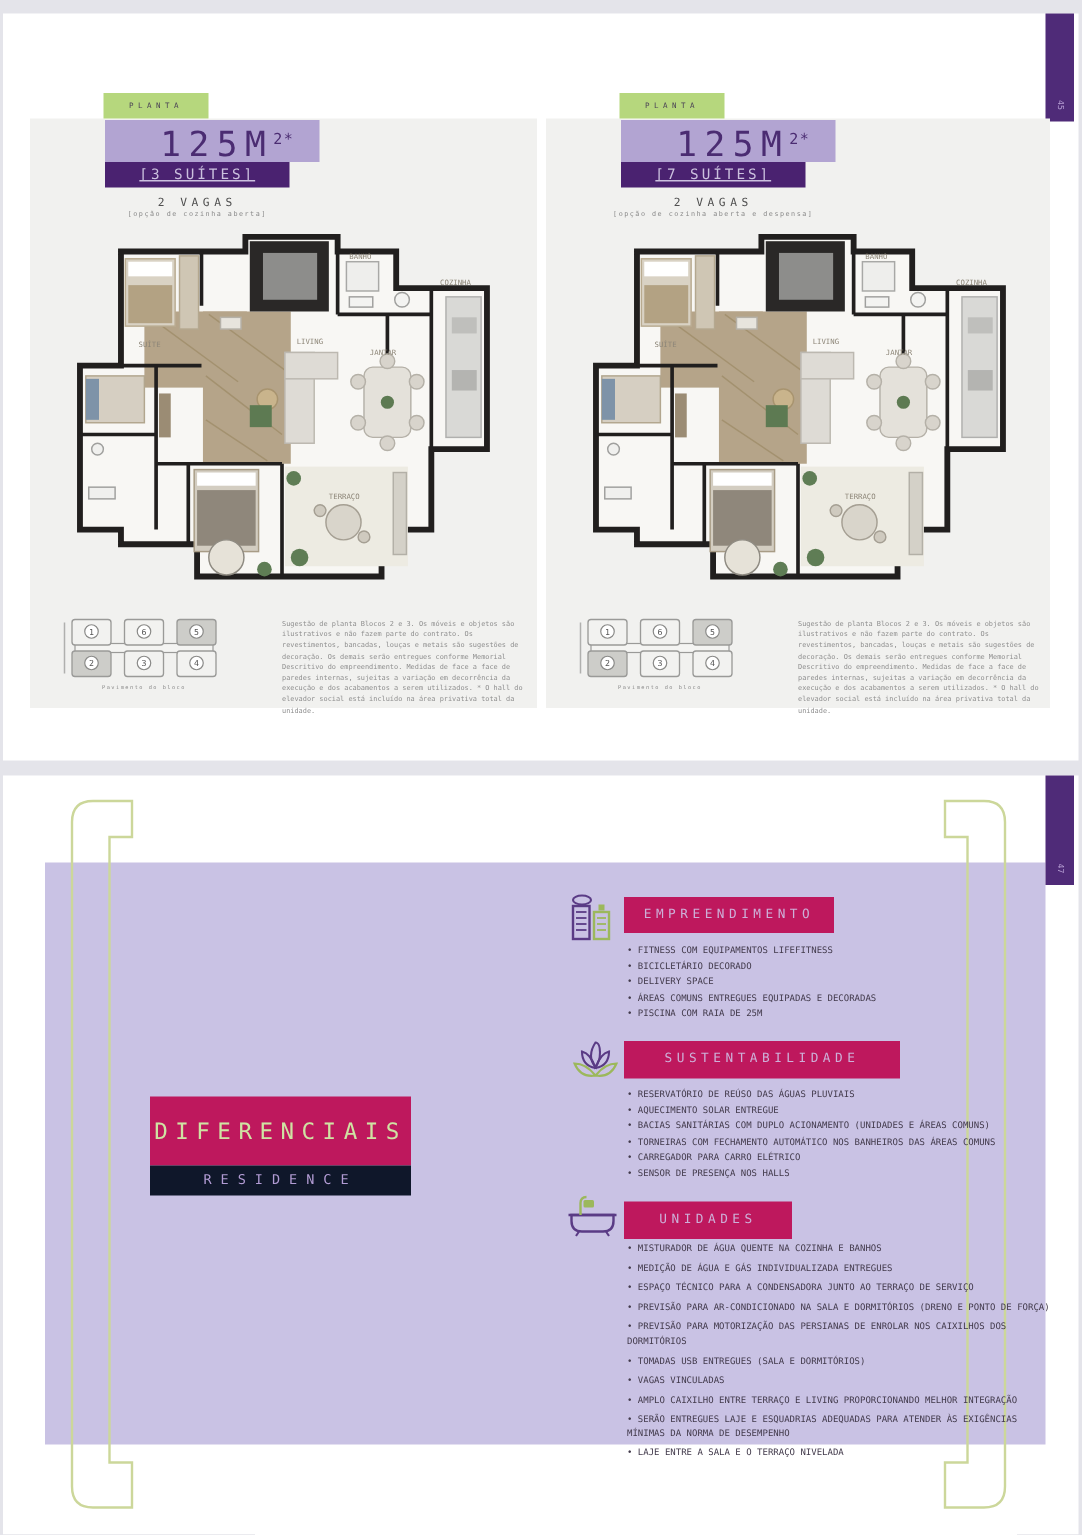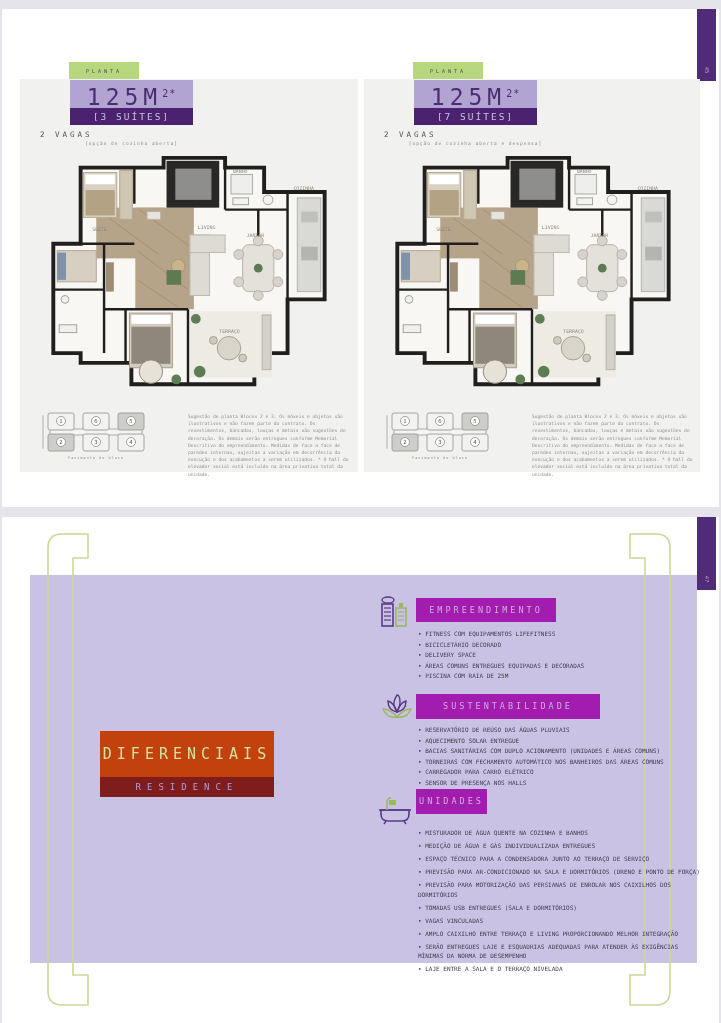--- a/index.html
+++ b/index.html
@@ -22,59 +22,59 @@
   .panelL{left:18px;}
   .panelR{left:362px;width:336px;}
   .tag{
     position:absolute;left:49px;top:-17px;width:70px;height:17px;
     background:#b6d77d;color:#4c4456;font-size:5px;letter-spacing:3px;
     text-align:center;line-height:18px;
   }
   .headline{
     position:absolute;left:50px;top:1px;width:123px;height:28px;
     background:#b2a4d2;color:#4b2c72;text-align:center;line-height:28px;
-    font-size:23px;letter-spacing:5px;
+    font-size:23px;letter-spacing:5px;padding-left:20px;
   }
   .headline sup{font-size:10px;letter-spacing:1px;vertical-align:8px;}
   .suitesbar{
     position:absolute;left:50px;top:29px;width:123px;height:17px;
     background:#4a2270;color:#cbc0de;text-align:center;line-height:18px;
-    font-size:9.5px;letter-spacing:2px;
+    font-size:9.5px;letter-spacing:2px;text-decoration:underline;
   }
   .vagas{
-    position:absolute;left:20px;top:51px;width:183px;
+    position:absolute;left:20px;top:51px;width:183px;text-align:center;
     color:#4f4f4f;font-size:7.5px;letter-spacing:3px;
   }
   .option{
     position:absolute;left:-20px;top:62px;width:263px;text-align:center;
     color:#8a8a8a;font-size:4.5px;letter-spacing:1px;
   }
   .plan-svg{position:absolute;left:20px;top:74px;width:296px;height:244px;}
   .keyplan-wrap{position:absolute;left:20px;top:330px;width:112px;}
   .keyplan-svg{width:112px;height:46px;display:block;}
   .keyplan-caption{font-size:3.5px;color:#8a8a8a;text-align:center;letter-spacing:1px;margin-top:1px;}
   .disclaimer{
     position:absolute;left:168px;top:334px;width:164px;
     font-size:4.6px;line-height:7.2px;color:#8f8f8f;text-align:left;
   }
   
   .lavender{position:absolute;left:28px;top:58px;width:667px;height:388px;background:#c9c2e4;}
   .brackets{position:absolute;left:0;top:0;width:717px;height:506px;pointer-events:none;}
   .diff-box{position:absolute;left:98px;top:214px;width:174px;}
   .diff-title{
-    height:46px;background:#c2410c;color:#cfe3a3;text-align:center;
+    height:46px;background:#be185d;color:#cfe3a3;text-align:center;
     line-height:46px;font-size:15px;letter-spacing:5px;
   }
   .diff-sub{
-    height:20px;background:#7f1d1d;color:#b29cd4;text-align:center;
+    height:20px;background:#0f172a;color:#b29cd4;text-align:center;
     line-height:20px;font-size:9px;letter-spacing:6px;
   }
   .sec-icon{position:absolute;width:34px;height:32px;}
   .sec-head{
-    position:absolute;left:414px;background:#a21caf;color:#cdb0d8;
+    position:absolute;left:414px;background:#be185d;color:#cdb0d8;
     text-align:center;font-size:8.5px;letter-spacing:3px;
   }
   .sec-list{position:absolute;left:416px;color:#423a4b;font-size:6px;}
   .sec-list .li{line-height:10.5px;white-space:nowrap;}
   .sec-list.wrap{width:282px;}
   .sec-list.wrap .li{white-space:normal;line-height:9.5px;margin-bottom:3.5px;}
 </style>
 </head>
 <body>
 
@@ -310,21 +310,21 @@
     </div>
 
   <svg class="sec-icon" style="left:376px;top:277px" viewBox="0 0 34 32">
     <path d="M3,16 H31 V20 Q31,27 24,27 H10 Q3,27 3,20 Z" fill="none" stroke="#5a3b85" stroke-width="1.6"></path>
     <line x1="1" y1="16" x2="33" y2="16" stroke="#5a3b85" stroke-width="1.6"></line>
     <line x1="8" y1="27" x2="6" y2="30" stroke="#5a3b85" stroke-width="1.4"></line>
     <line x1="26" y1="27" x2="28" y2="30" stroke="#5a3b85" stroke-width="1.4"></line>
     <path d="M9,16 V8 Q9,4 13,4" fill="none" stroke="#9cb85c" stroke-width="1.6"></path>
     <rect x="11" y="6" width="7" height="5" rx="1" fill="#9cb85c"></rect>
   </svg>
-  <div class="sec-head" style="top:272px;width:71px;height:25px;line-height:25px">UNIDADES</div>
+  <div class="sec-head" style="top:284px;width:112px;height:25px;line-height:25px">UNIDADES</div>
   <div class="sec-list wrap" style="top:311px">
       <div class="li">• MISTURADOR DE ÁGUA QUENTE NA COZINHA E BANHOS</div>
       <div class="li">• MEDIÇÃO DE ÁGUA E GÁS INDIVIDUALIZADA ENTREGUES</div>
       <div class="li">• ESPAÇO TÉCNICO PARA A CONDENSADORA JUNTO AO TERRAÇO DE SERVIÇO</div>
       <div class="li">• PREVISÃO PARA AR-CONDICIONADO NA SALA E DORMITÓRIOS (DRENO E PONTO DE FORÇA)</div>
       <div class="li">• PREVISÃO PARA MOTORIZAÇÃO DAS PERSIANAS DE ENROLAR NOS CAIXILHOS DOS DORMITÓRIOS</div>
       <div class="li">• TOMADAS USB ENTREGUES (SALA E DORMITÓRIOS)</div>
       <div class="li">• VAGAS VINCULADAS</div>
       <div class="li">• AMPLO CAIXILHO ENTRE TERRAÇO E LIVING PROPORCIONANDO MELHOR INTEGRAÇÃO</div>
       <div class="li">• SERÃO ENTREGUES LAJE E ESQUADRIAS ADEQUADAS PARA ATENDER ÀS EXIGÊNCIAS MÍNIMAS DA NORMA DE DESEMPENHO</div>

